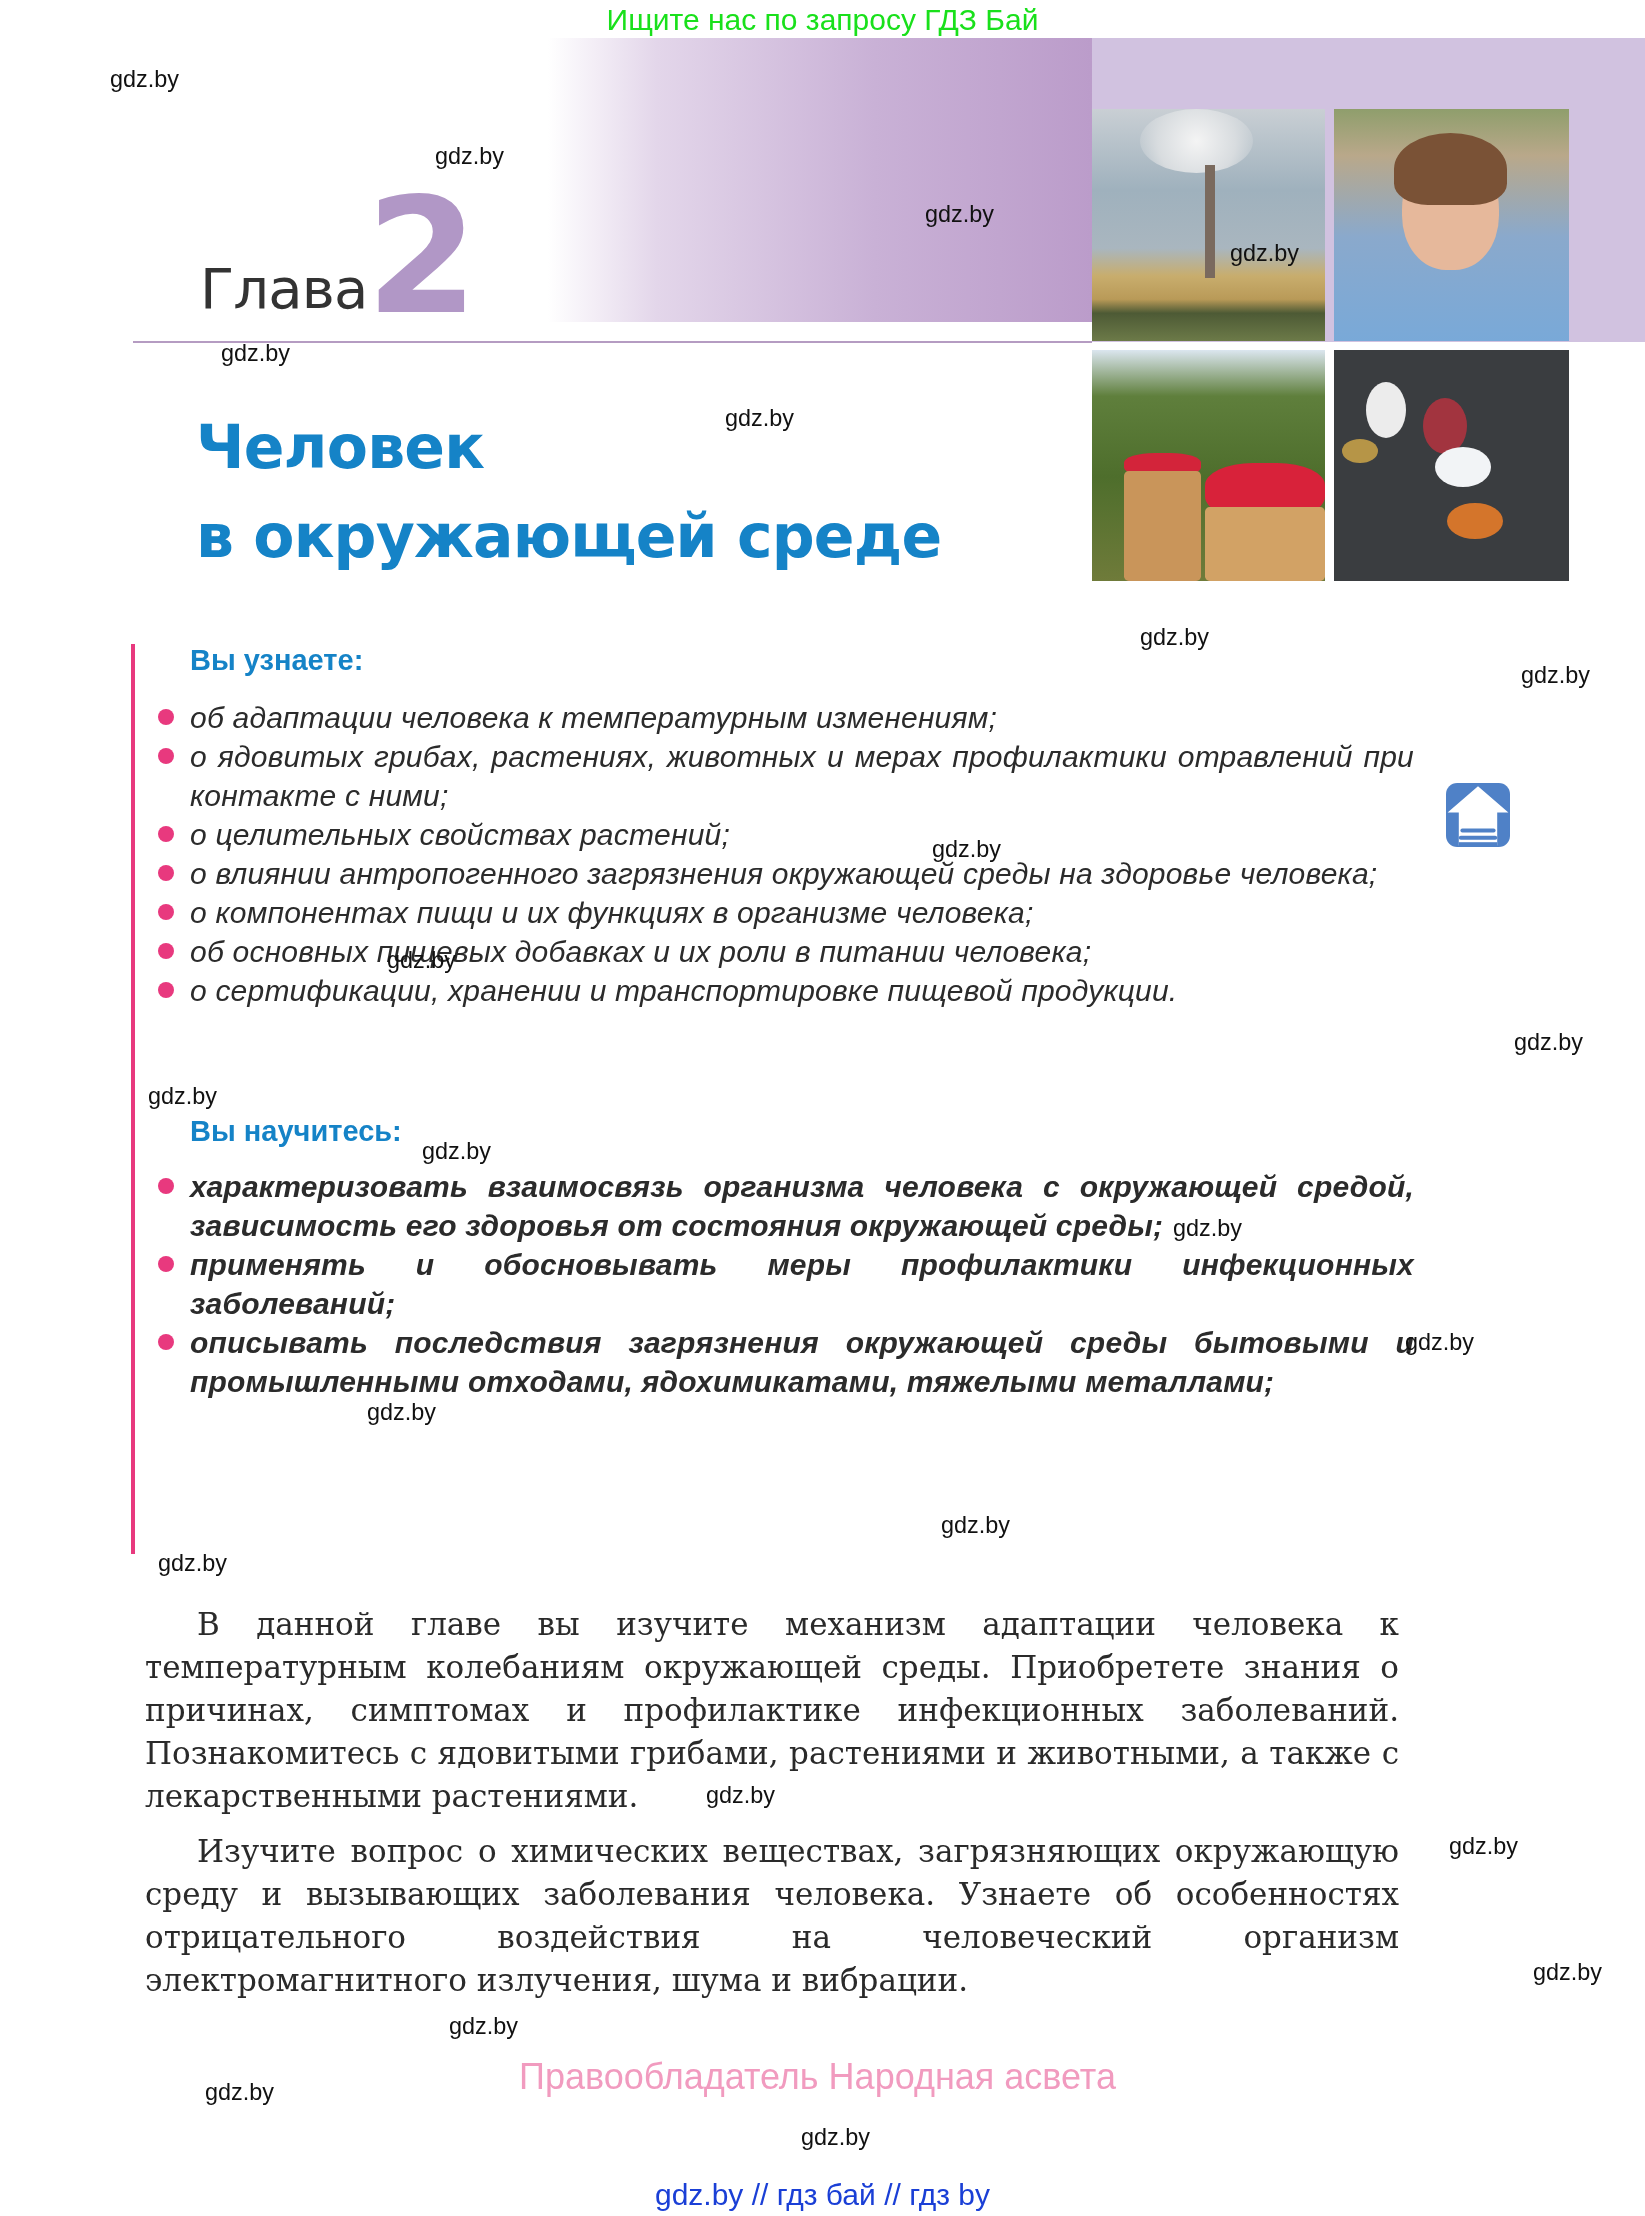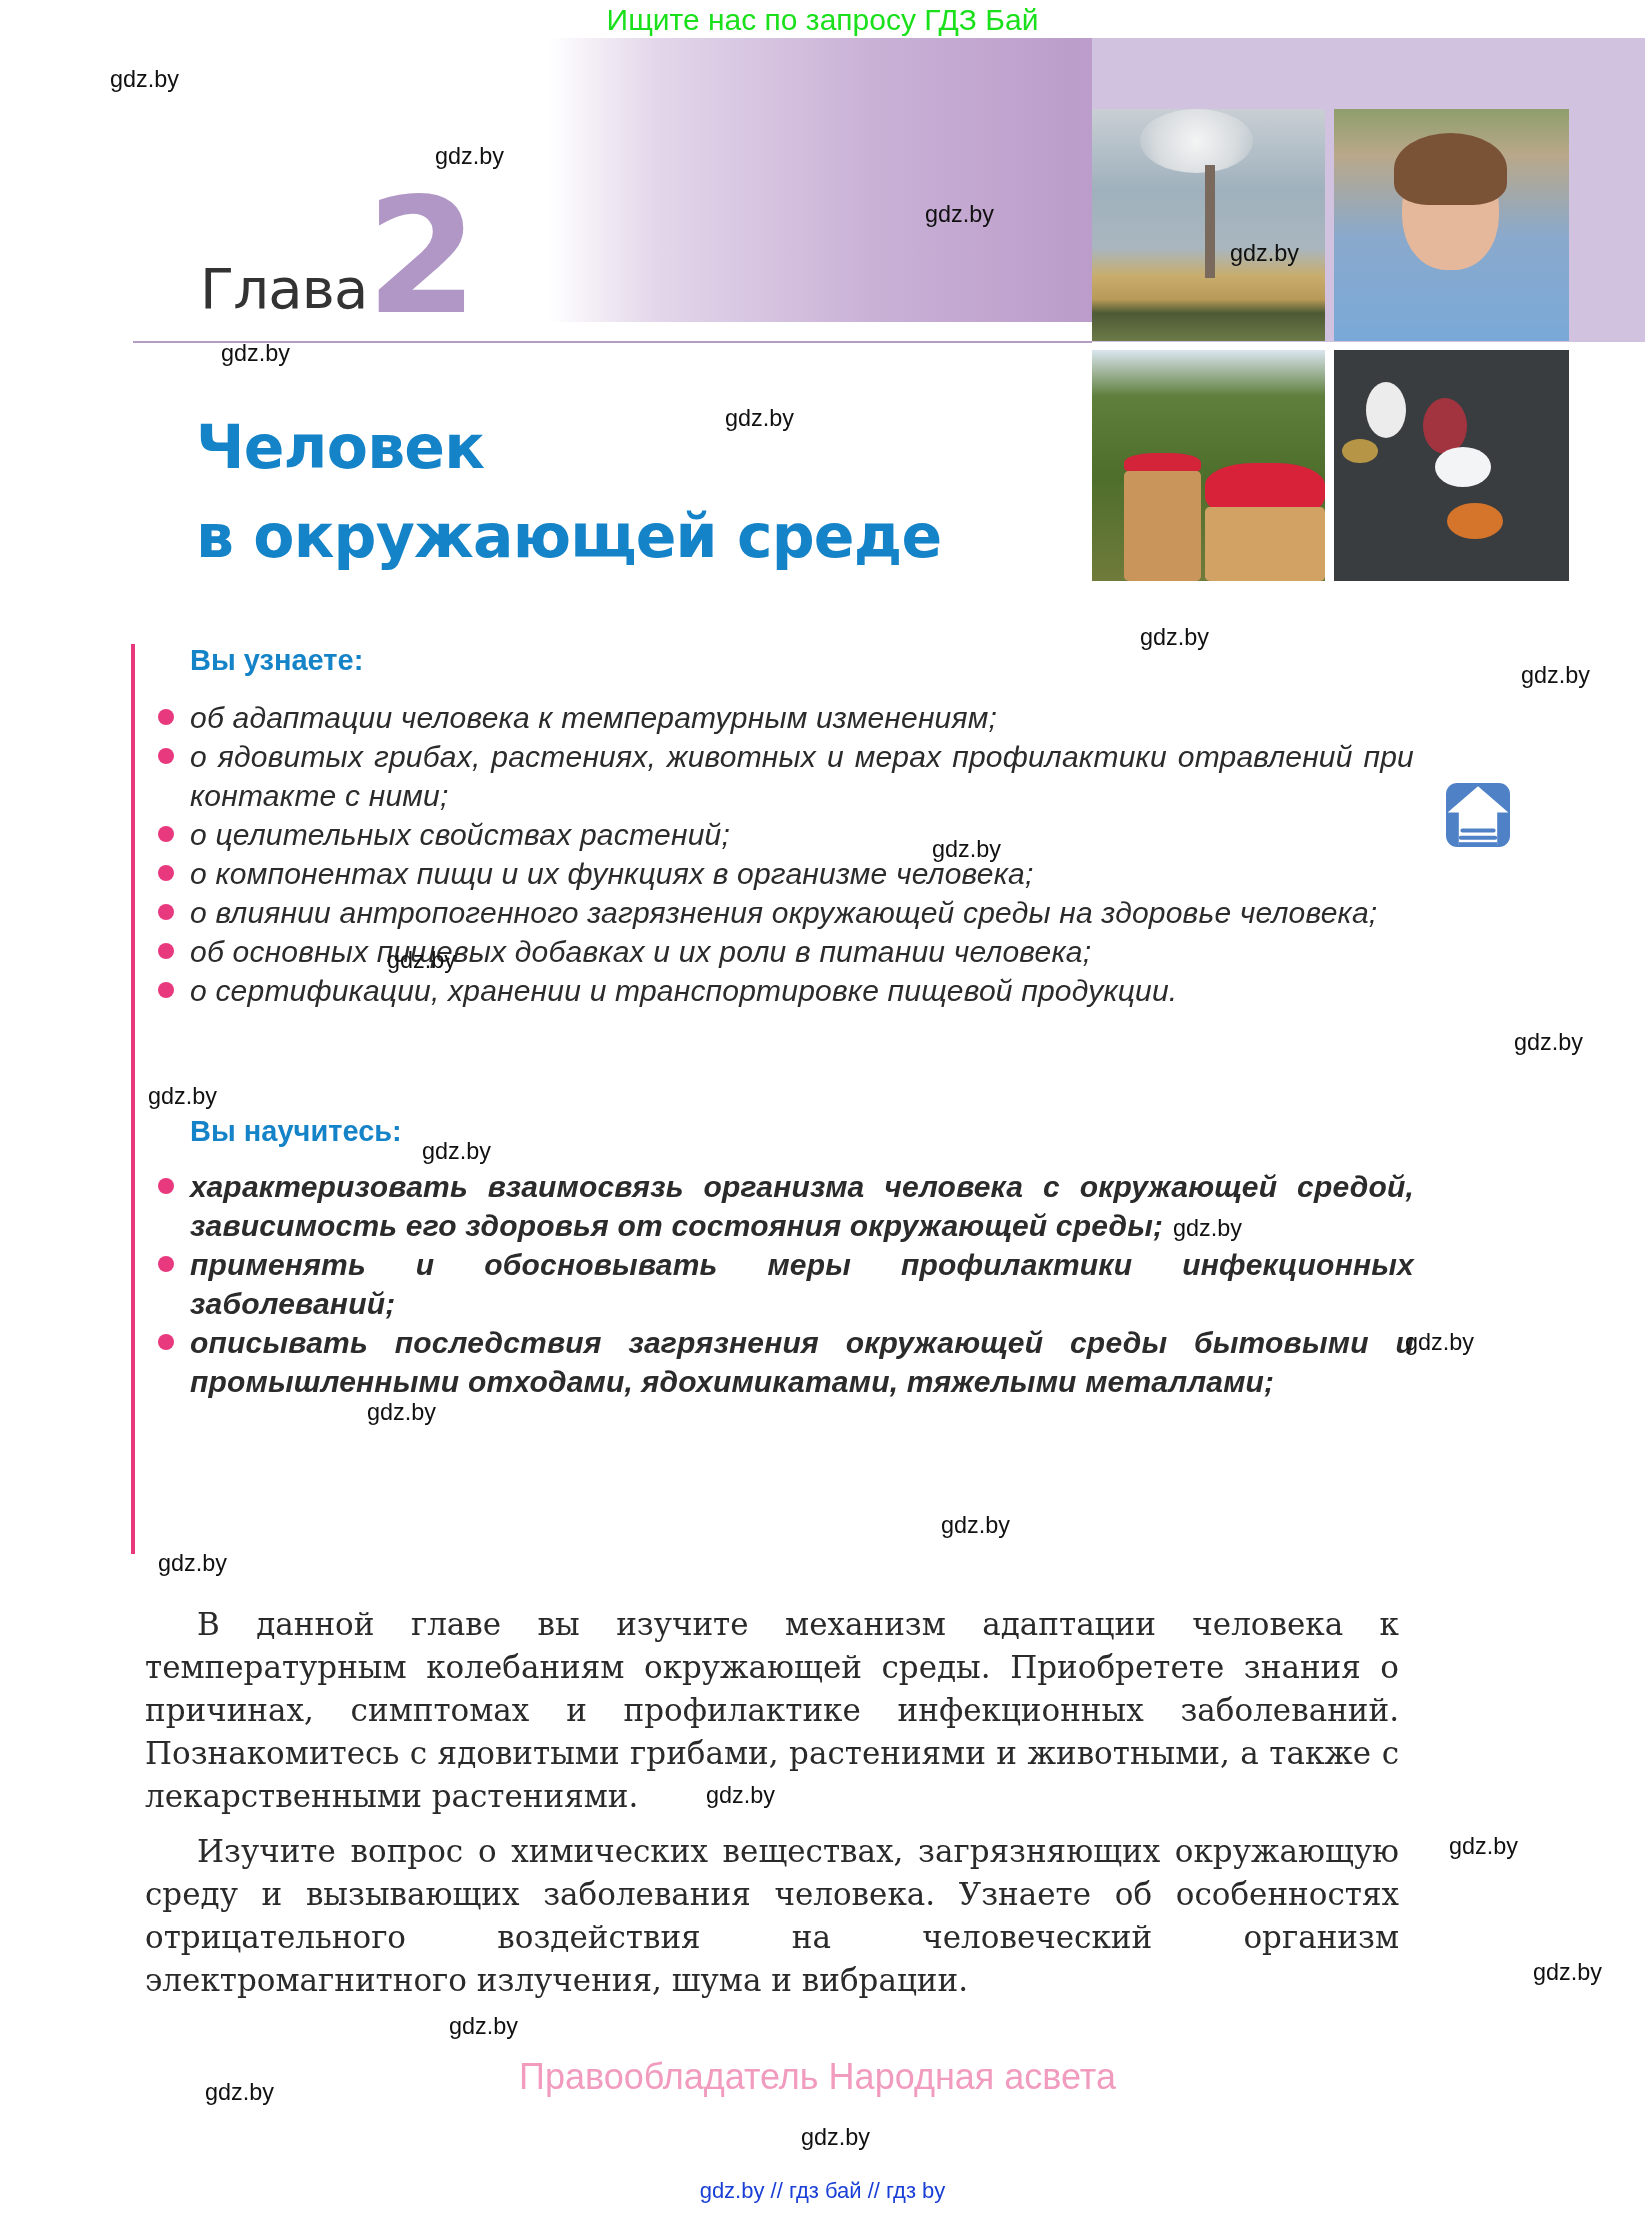--- a/index.html
+++ b/index.html
@@ -44,21 +44,21 @@
   .obj-list { position: absolute; left: 158px; width: 1256px; margin: 0; padding: 0; list-style: none; }
   .obj-list li { position: relative; padding-left: 32px; font-family: "Liberation Sans", sans-serif; font-style: italic; font-size: 30px; line-height: 39px; color: #2b2b2b; text-align: justify; letter-spacing: 0.2px; }
   .obj-list li .bullet { position: absolute; left: 0; top: 10.5px; width: 16px; height: 16px; border-radius: 50%; background: #e8397e; }
 
   .home-icon { left: 1446px; top: 783px; width: 64px; height: 64px; }
 
   .body-text { left: 133px; top: 1591px; width: 1278px; font-family: "DejaVu Serif", serif; font-size: 31px; line-height: 43px; color: #2a2a2a; text-align: justify; }
   .body-text p { margin: 12px; text-indent: 52px; }
 
   .rights { left: 0; width: 1635px; top: 2056px; text-align: center; font-size: 36px; color: #f19bbf; font-family: "Liberation Sans", sans-serif; }
-  .footer-links { left: 0; width: 1645px; top: 2178px; text-align: center; font-size: 22px; color: #1a3fd6; font-family: "Liberation Sans", sans-serif; }
+  .footer-links { left: 0; width: 1645px; top: 2178px; text-align: center; font-size: 30px; color: #1a3fd6; font-family: "Liberation Sans", sans-serif; }
 
   .wm { position: absolute; font-family: "Liberation Sans", sans-serif; font-size: 23.4px; color: #111111; white-space: nowrap; }
 </style>
 </head>
 <body>
 
 <div class="abs top-banner">Ищите нас по запросу ГДЗ Бай</div>
 
 <div class="abs gradient-band"></div>
 <div class="abs light-band"></div>
@@ -94,22 +94,22 @@
   <div class="s5"></div>
 </div>
 
 <div class="pink-bar"></div>
 
 <div class="section-heading" style="top:644px;">Вы узнаете:</div>
 <ul class="obj-list" style="top:698px;">
   <li><span class="bullet"></span><span>об адаптации человека к температурным изменениям;</span></li>
   <li><span class="bullet"></span><span>о ядовитых грибах, растениях, животных и мерах профилактики отравлений при контакте с ними;</span></li>
   <li><span class="bullet"></span><span>о целительных свойствах растений;</span></li>
+  <li><span class="bullet"></span><span>о влиянии антропогенного загрязнения окружающей среды на здоровье человека;</span></li>
   <li><span class="bullet"></span><span>о компонентах пищи и их функциях в организме человека;</span></li>
-  <li><span class="bullet"></span><span>о влиянии антропогенного загрязнения окружающей среды на здоровье человека;</span></li>
   <li><span class="bullet"></span><span>об основных пищевых добавках и их роли в питании человека;</span></li>
   <li><span class="bullet"></span><span>о сертификации, хранении и транспортировке пищевой продукции.</span></li>
 </ul>
 
 <div class="section-heading" style="top:1115px;">Вы научитесь:</div>
 <ul class="obj-list" style="top:1167px;font-weight:bold;">
   <li><span class="bullet"></span><span>характеризовать взаимосвязь организма человека с окружающей средой, зависимость его здоровья от состояния окружающей среды;</span></li>
   <li><span class="bullet"></span><span>применять и обосновывать меры профилактики инфекционных заболеваний;</span></li>
   <li><span class="bullet"></span><span>описывать последствия загрязнения окружающей среды бытовыми и промышленными отходами, ядохимикатами, тяжелыми металлами;</span></li>
 </ul>

